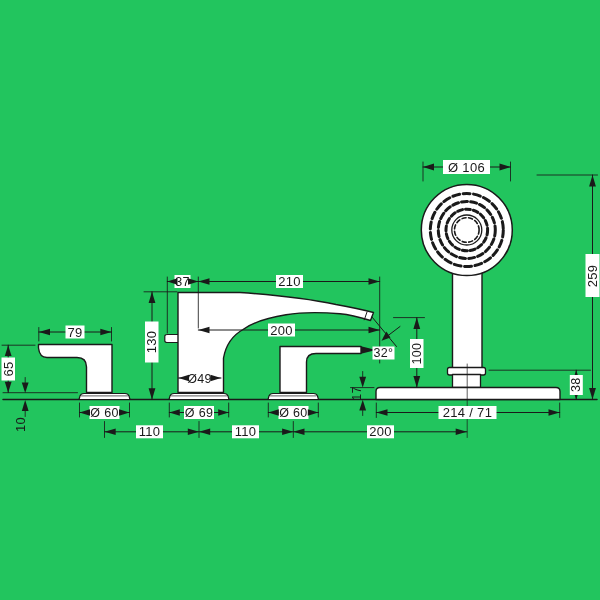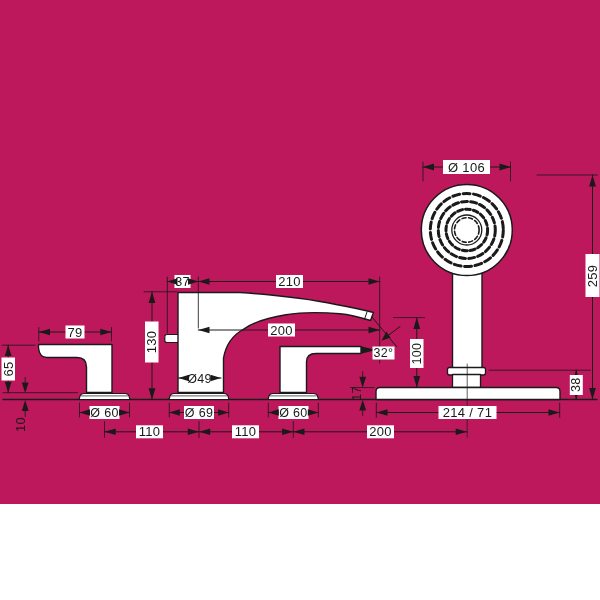--- a/index.html
+++ b/index.html
@@ -1,16 +1,16 @@
 <!DOCTYPE html>
 <html><head>
 <meta charset="utf-8">
 <style>
   html,body{margin:0;padding:0;background:#ffffff;}
-  .canvas{position:relative;width:600px;height:504px;background:#be185d;overflow:hidden;
+  .canvas{position:relative;width:600px;height:600px;background:#22c55e;overflow:hidden;
           font-family:"Liberation Sans",sans-serif;}
   svg text{font-family:"Liberation Sans",sans-serif;font-size:13px;fill:#1a1a1a;
            letter-spacing:.3px;}
   svg .thin{font-size:12.5px;}
 </style>
 </head>
 <body>
 
 <div class="canvas">
 <svg width="600" height="600" viewBox="0 0 600 600" fill="none" stroke="#1a1a1a" stroke-width="1.4" stroke-linecap="round" stroke-linejoin="round">

